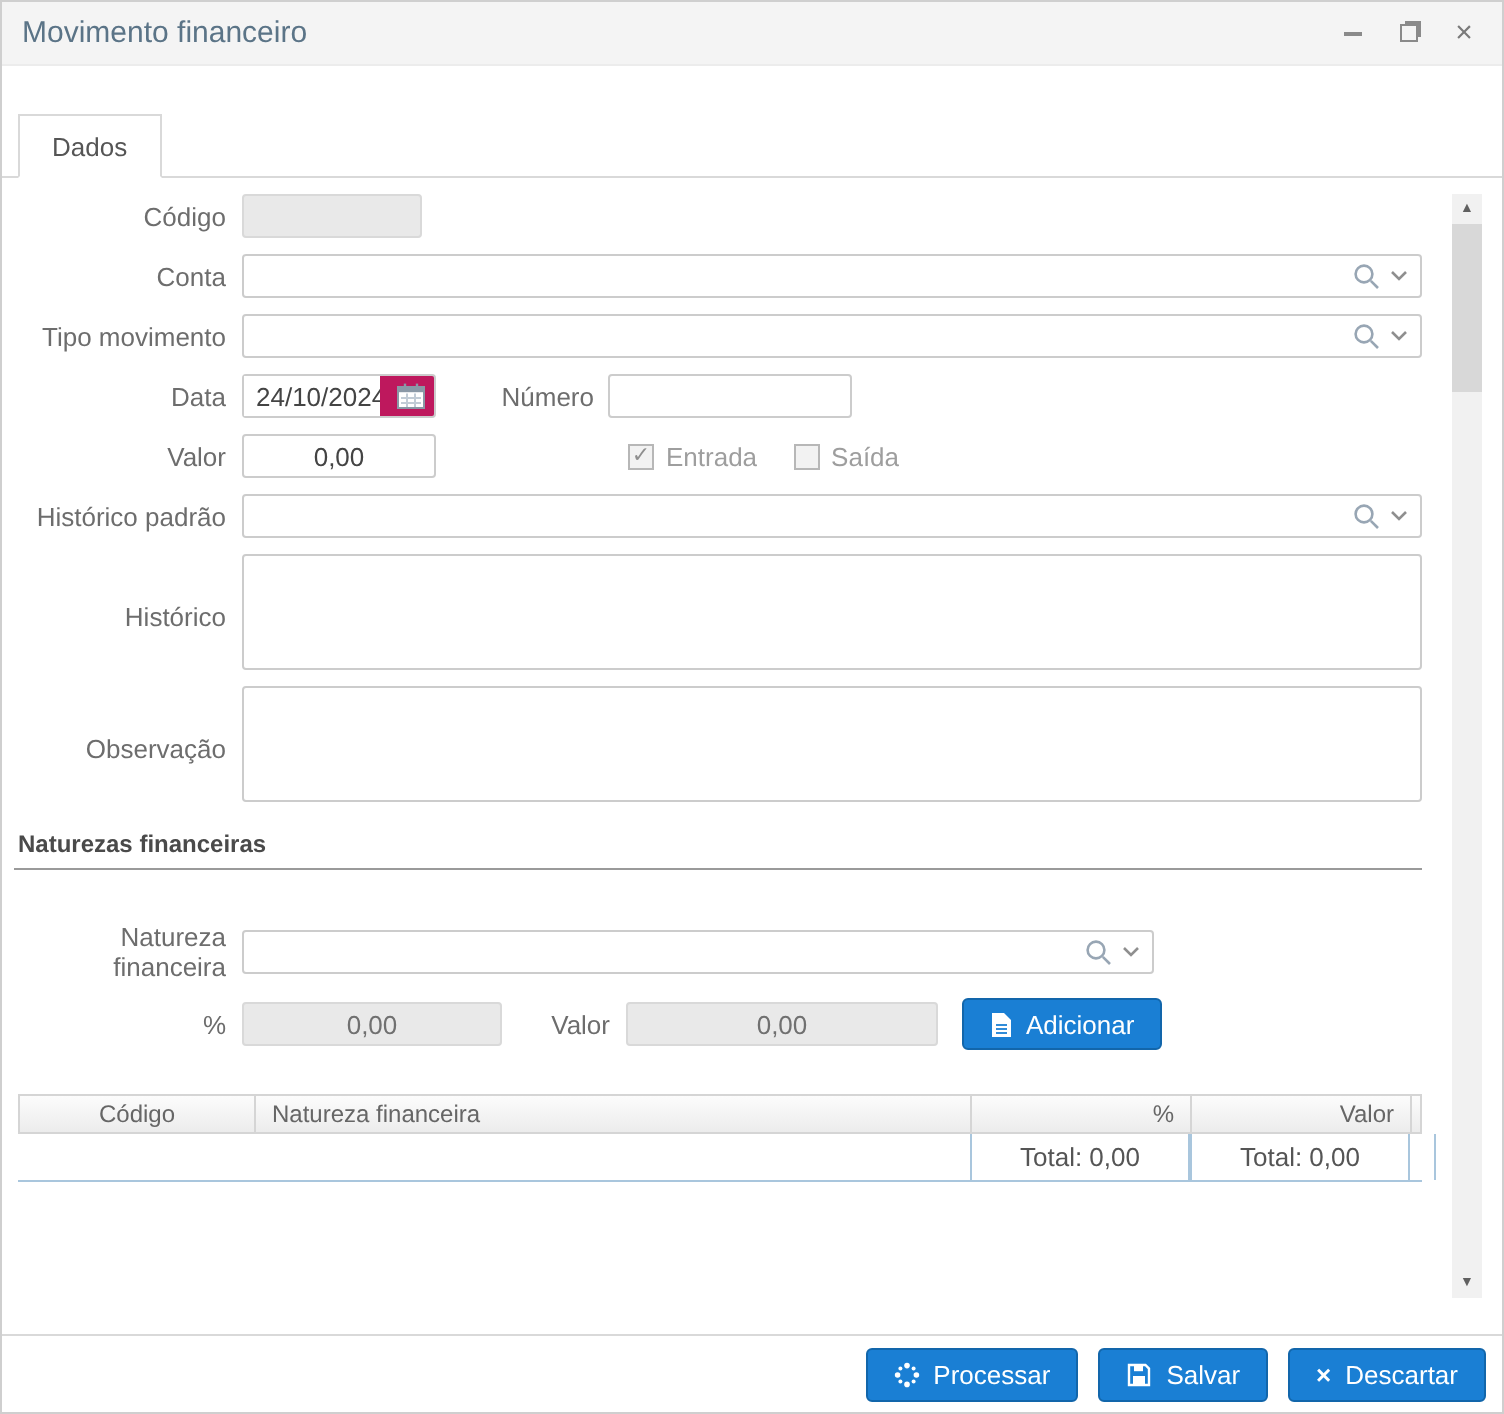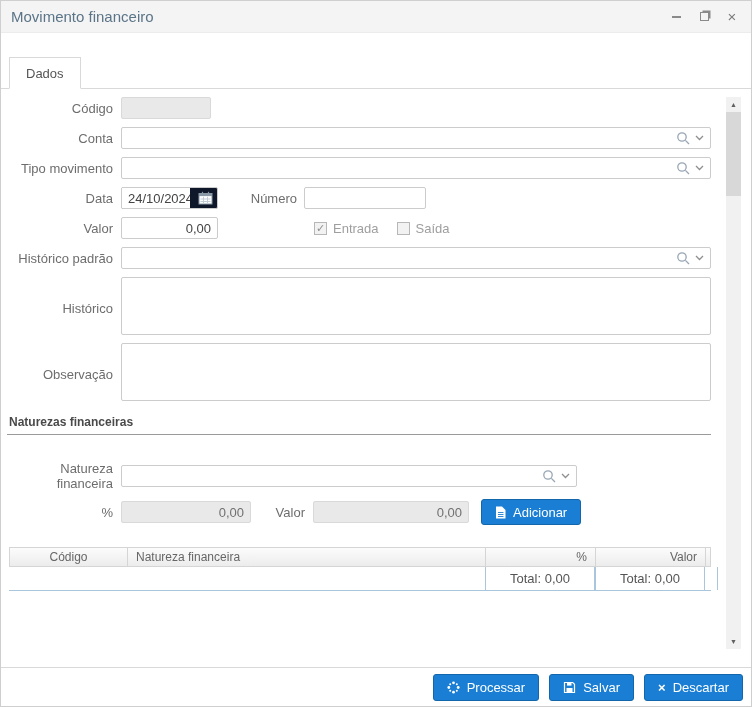--- a/index.html
+++ b/index.html
@@ -58,42 +58,42 @@
   .inline-lbl2 { width:62px; text-align:right; padding-right:8px; color:#6d6d6d; font-size:13px; flex:none; }
 
   .input {
     height:22px; border:1px solid #cccccc; border-radius:2px;
     font-family:"Liberation Sans", sans-serif; font-size:13px; color:#444;
     padding:0 6px; background:#fff; outline:none;
   }
   .input:disabled, .input.disabled {
     background:#e9e9e9; border-color:#d9d9d9; color:#707070;
   }
-  .right { text-align:right; }
+  .right { text-align:center; }
   .w-codigo { width:90px; }
   .w-numero { width:122px; }
   .w-valor  { width:97px; }
   .w-pct    { width:130px; }
   .w-valor2 { width:156px; }
 
   .combo {
     position:relative; height:22px; border:1px solid #cccccc; border-radius:2px;
     background:#fff; display:flex; align-items:center;
   }
   .combo.grow { flex:1; }
   .combo.w-natureza { width:456px; flex:none; }
   .combo-input {
     flex:1; border:none; outline:none; height:20px; padding:0 6px;
     font-family:"Liberation Sans", sans-serif; font-size:13px; color:#444; background:transparent;
   }
   .combo-icons { display:flex; align-items:center; gap:5px; padding-right:6px; }
 
   .datefield {
     width:97px; height:22px; border:1px solid #cccccc; border-radius:2px;
-    display:flex; align-items:center; background:#0f172a; flex:none;
+    display:flex; align-items:center; background:#be185d; flex:none;
   }
   .datefield input {
     width:68px; border:none; outline:none; height:20px; padding:0 0 0 6px;
     font-family:"Liberation Sans", sans-serif; font-size:13px; color:#444;
   }
   .datefield .cal { margin-left:auto; padding-right:4px; display:flex; }
 
   .checkline { display:flex; align-items:center; }
   .cbox {
     width:13px; height:13px; border:1px solid #b7b7b7; background:#f2f2f2;

